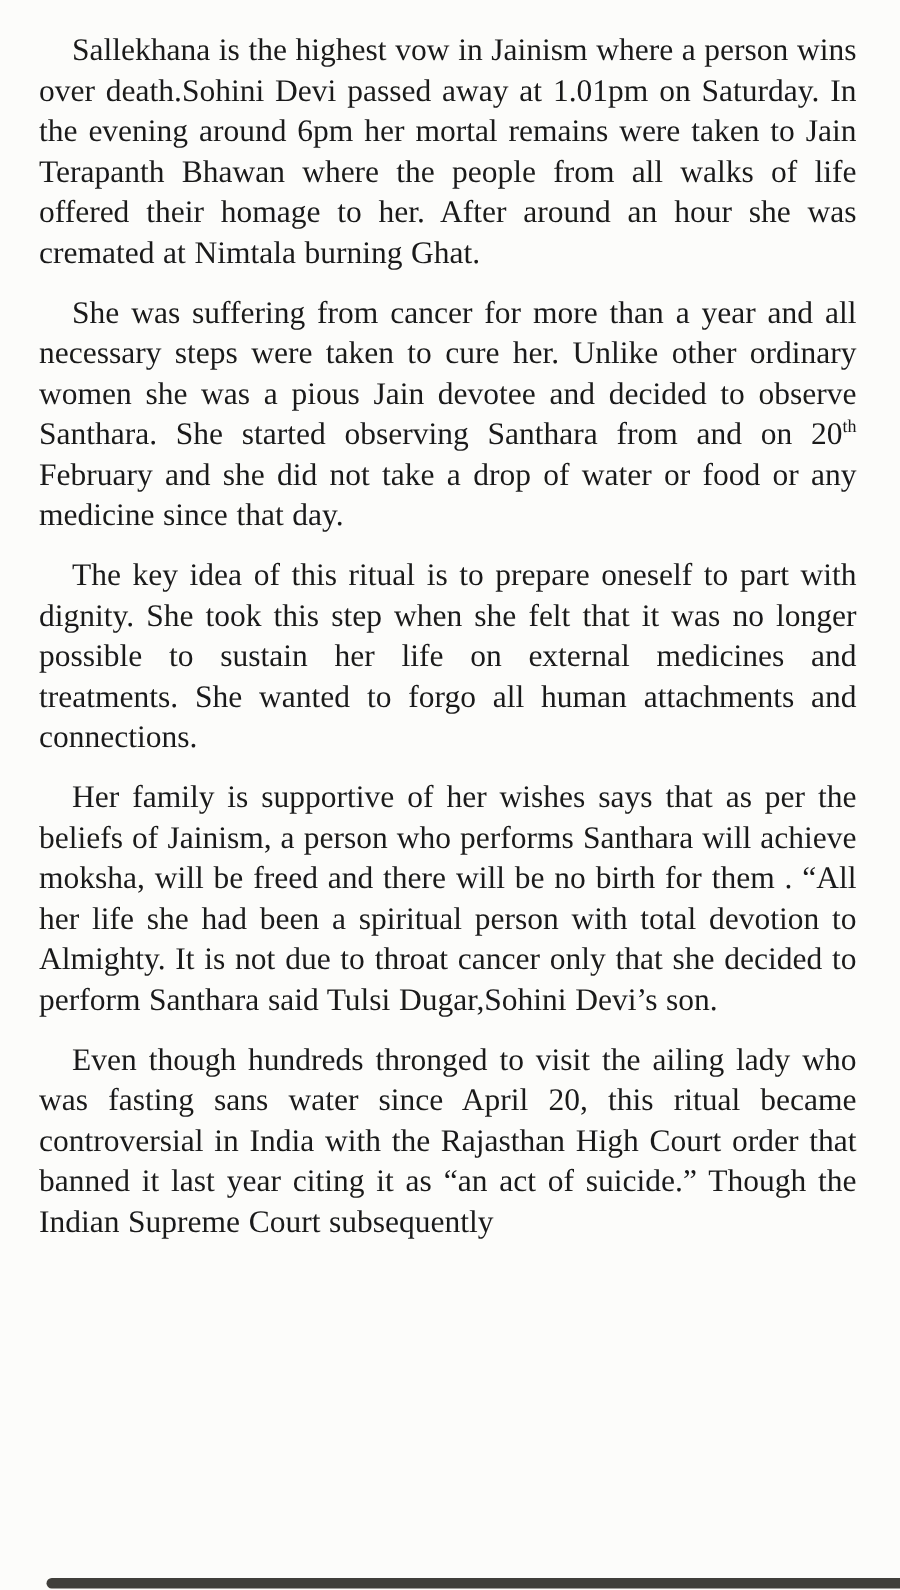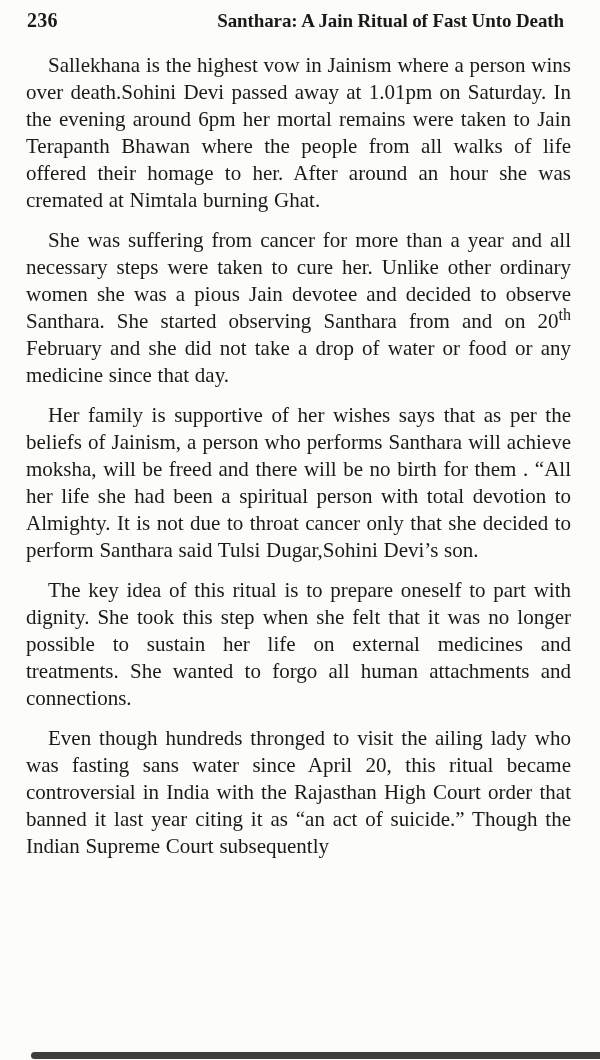--- a/index.html
+++ b/index.html
@@ -37,53 +37,49 @@
   }
   .body-text p {
     margin: 0 0 13px 0;
     font-size: 21px;
     line-height: 27px;
     text-align: justify;
     text-indent: 22px;
     word-spacing: 0.5px;
   }
   .body-text p sup {
-    font-size: 16px;
+    font-size: 12px;
     line-height: 0;
   }
   .scan-shadow {
     position: absolute;
     left: 31px;
     right: 0;
     bottom: 1px;
     height: 7px;
     background: #403f3b;
     border-radius: 4px 0 0 4px;
   }
 </style>
 </head>
 <body>
 
 <div class="page">
 
-  <div class="header">
-    <span class="page-number">236</span>
-    <span class="page-title">Santhara: A Jain Ritual of Fast Unto Death</span>
-  </div>
 
   <div class="body-text">
 
 
     <p>Sallekhana is the highest vow in Jainism where a person wins over death.Sohini Devi passed away at 1.01pm on Saturday. In the evening around 6pm her mortal remains were taken to Jain Terapanth Bhawan where the people from all walks of life offered their homage to her. After around an hour she was cremated at Nimtala burning Ghat.</p>
 
     <p><span>She was suffering from cancer for more than a year and all necessary steps were taken to cure her. Unlike other ordinary women she was a pious Jain devotee and decided to observe Santhara. She started observing Santhara from and on 20</span><sup>th</sup><span> February and she did not take a drop of water or food or any medicine since that day.</span></p>
 
+    <p>The key idea of this ritual is to prepare oneself to part with dignity. She took this step when she felt that it was no longer possible to sustain her life on external medicines and treatments. She wanted to forgo all human attachments and connections.</p>
+
     <p>Her family is supportive of her wishes says that as per the beliefs of Jainism, a person who performs Santhara will achieve moksha, will be freed and there will be no birth for them . “All her life she had been a spiritual person with total devotion to Almighty. It is not due to throat cancer only that she decided to perform Santhara said Tulsi Dugar,Sohini Devi’s son.</p>
-
-    <p>The key idea of this ritual is to prepare oneself to part with dignity. She took this step when she felt that it was no longer possible to sustain her life on external medicines and treatments. She wanted to forgo all human attachments and connections.</p>
 
     <p>Even though hundreds thronged to visit the ailing lady who was fasting sans water since April 20, this ritual became controversial in India with the Rajasthan High Court order that banned it last year citing it as “an act of suicide.” Though the Indian Supreme Court subsequently</p>
 
   </div>
 
   <div class="scan-shadow"></div>
 
 </div>
 
 </body></html>

